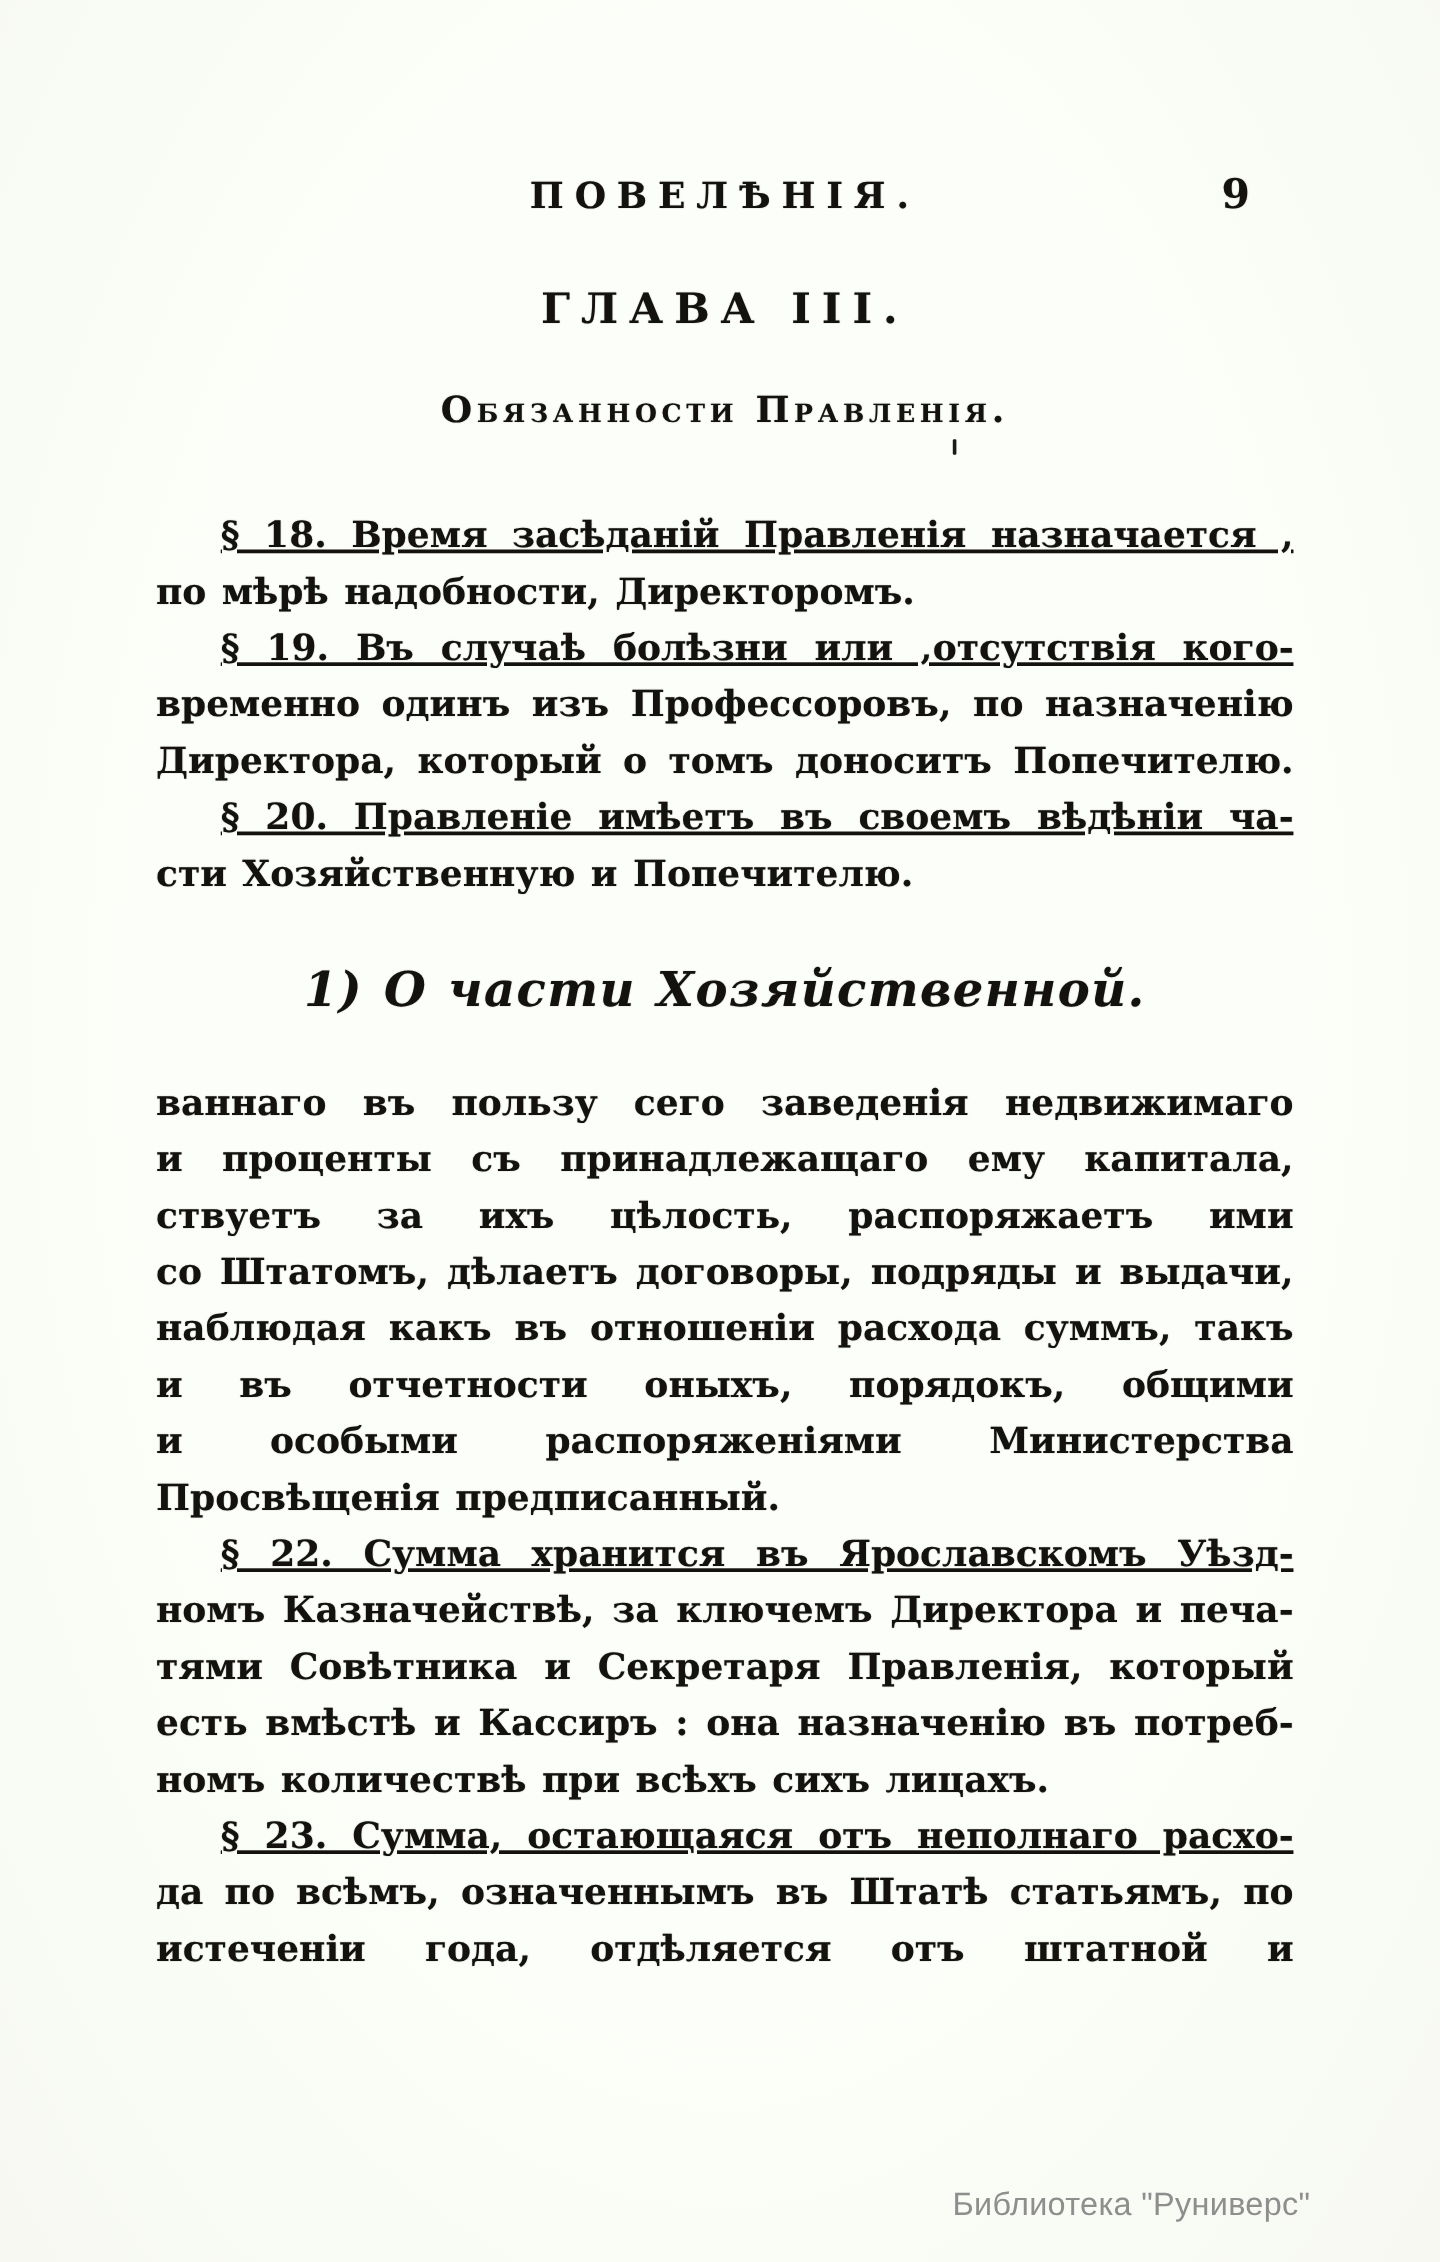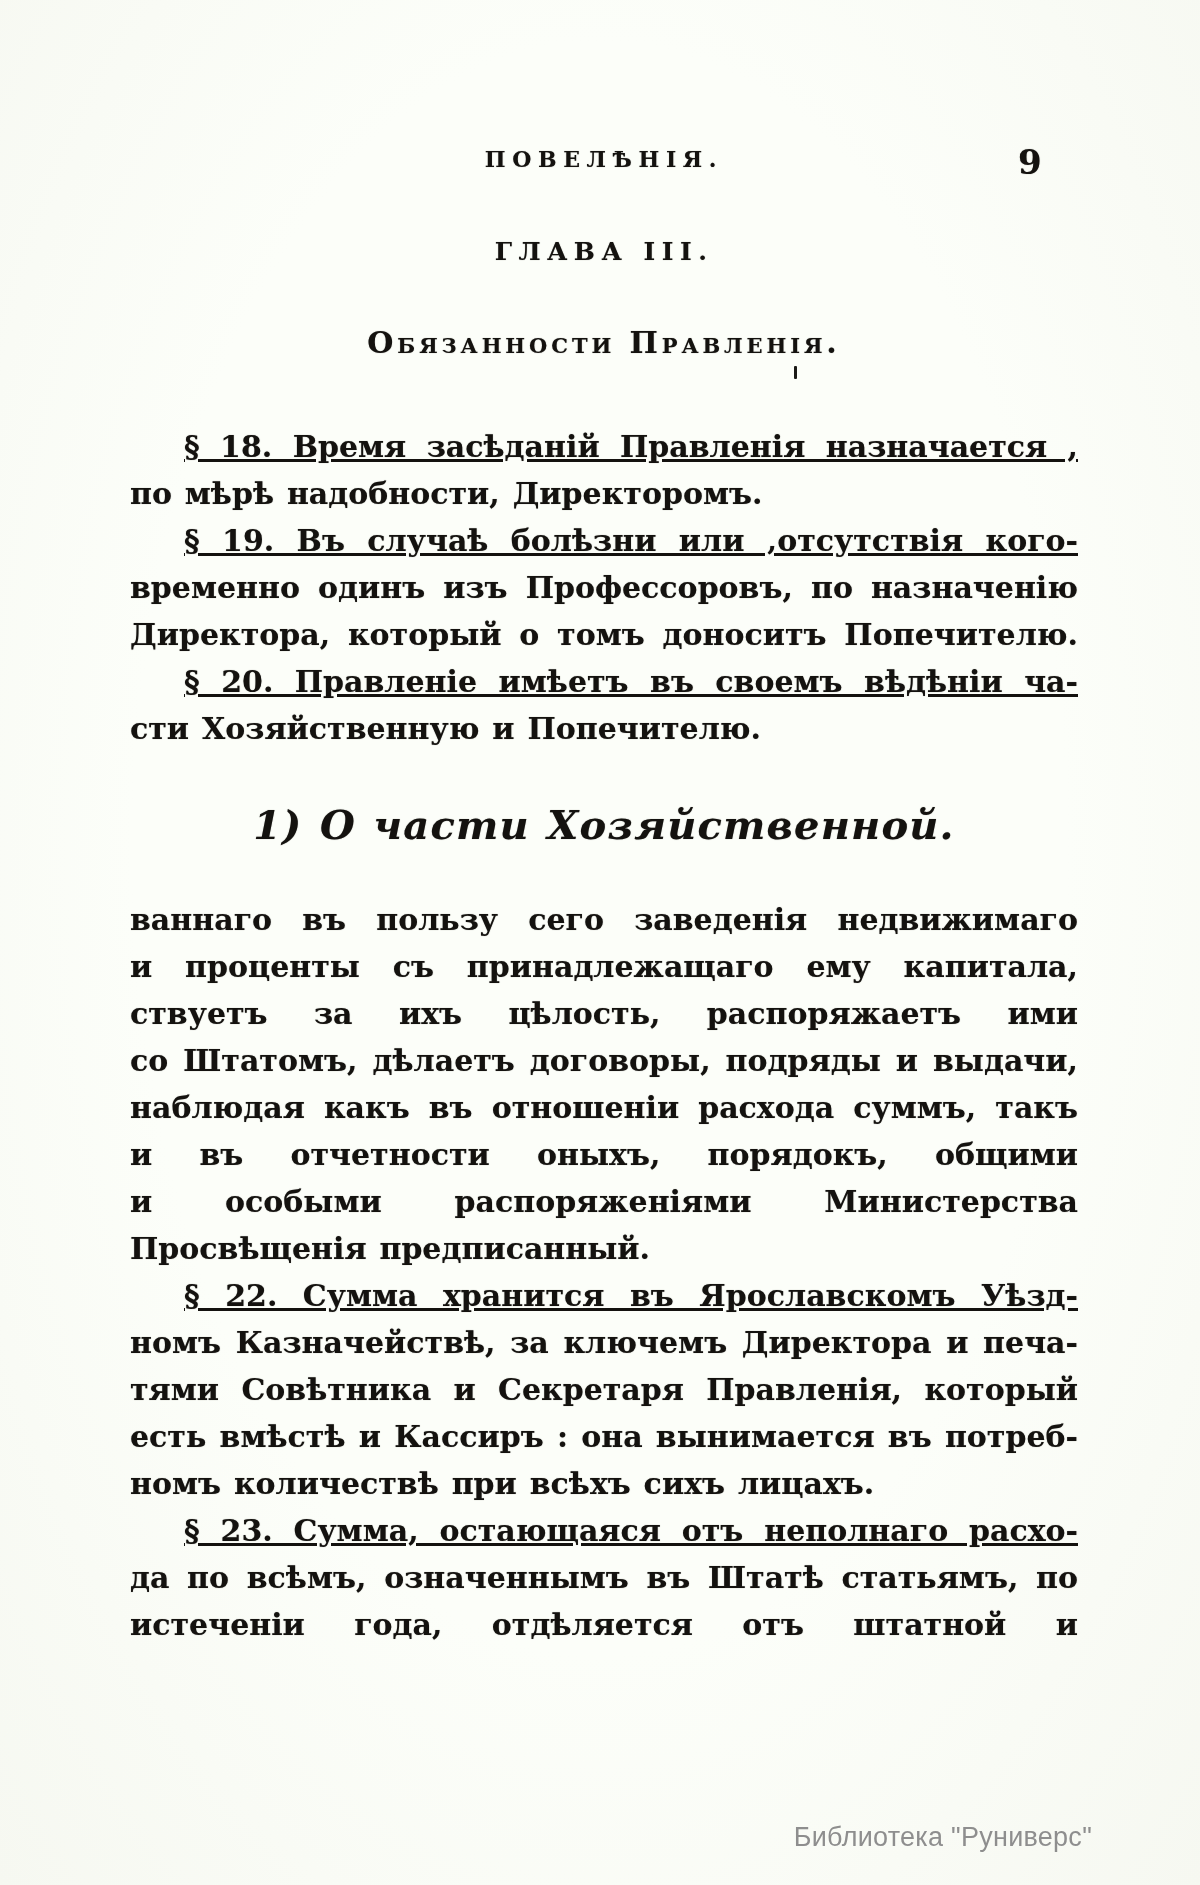--- a/index.html
+++ b/index.html
@@ -13,32 +13,32 @@
     width: 1200px; height: 1885px;
     background: radial-gradient(ellipse at 50% 45%, #fcfef9 55%, #f6f8f1 100%);
     font-family: "DejaVu Serif", serif;
     font-weight: 700;
     color: #14120f;
     text-shadow: 0 0 1px rgba(25,22,18,0.45);
   }
   .running-header {
     position: absolute; top: 146px; left: 130px; width: 948px;
     text-align: center;
-    font-size: 22px;
+    font-size: 30px;
     letter-spacing: 0.30em;
     white-space: nowrap;
   }
   .page-number {
     position: absolute; top: 142px; left: 1018px;
     font-size: 34px;
   }
   .chapter-title {
     position: absolute; top: 237px; left: 130px; width: 948px;
     text-align: center;
-    font-size: 25px;
+    font-size: 35px;
     letter-spacing: 0.26em;
     white-space: nowrap;
   }
   .section-title {
     position: absolute; top: 325px; left: 130px; width: 948px;
     text-align: center;
     font-size: 30px;
     font-variant: small-caps;
     letter-spacing: 0.13em;
     white-space: nowrap;
@@ -110,21 +110,21 @@
         <div class="line">со Штатомъ, дѣлаетъ договоры, подряды и выдачи,</div>
         <div class="line">наблюдая какъ въ отношеніи расхода суммъ, такъ</div>
         <div class="line">и въ отчетности оныхъ, порядокъ, общими законами</div>
         <div class="line">и особыми распоряженіями Министерства Народнаго</div>
         <div class="line last">Просвѣщенія предписанный.</div>
       </div>
       <div class="paragraph">
         <div class="line indent">§ 22. Сумма хранится въ Ярославскомъ Уѣзд-</div>
         <div class="line">номъ Казначействѣ, за ключемъ Директора и печа-</div>
         <div class="line">тями Совѣтника и Секретаря Правленія, который</div>
-        <div class="line">есть вмѣстѣ и Кассиръ : она вынимается въ потреб-</div>
+        <div class="line">есть вмѣстѣ и Кассиръ : она назначенію въ потреб-</div>
         <div class="line last">номъ количествѣ при всѣхъ сихъ лицахъ.</div>
       </div>
       <div class="paragraph">
         <div class="line indent">§ 23. Сумма, остающаяся отъ неполнаго расхо-</div>
         <div class="line">да по всѣмъ, означеннымъ въ Штатѣ статьямъ, по</div>
         <div class="line">истеченіи года, отдѣляется отъ штатной и обращает-</div>
       </div>
     </div>
   <div class="watermark">Библиотека "Руниверс"</div>
 </div>

